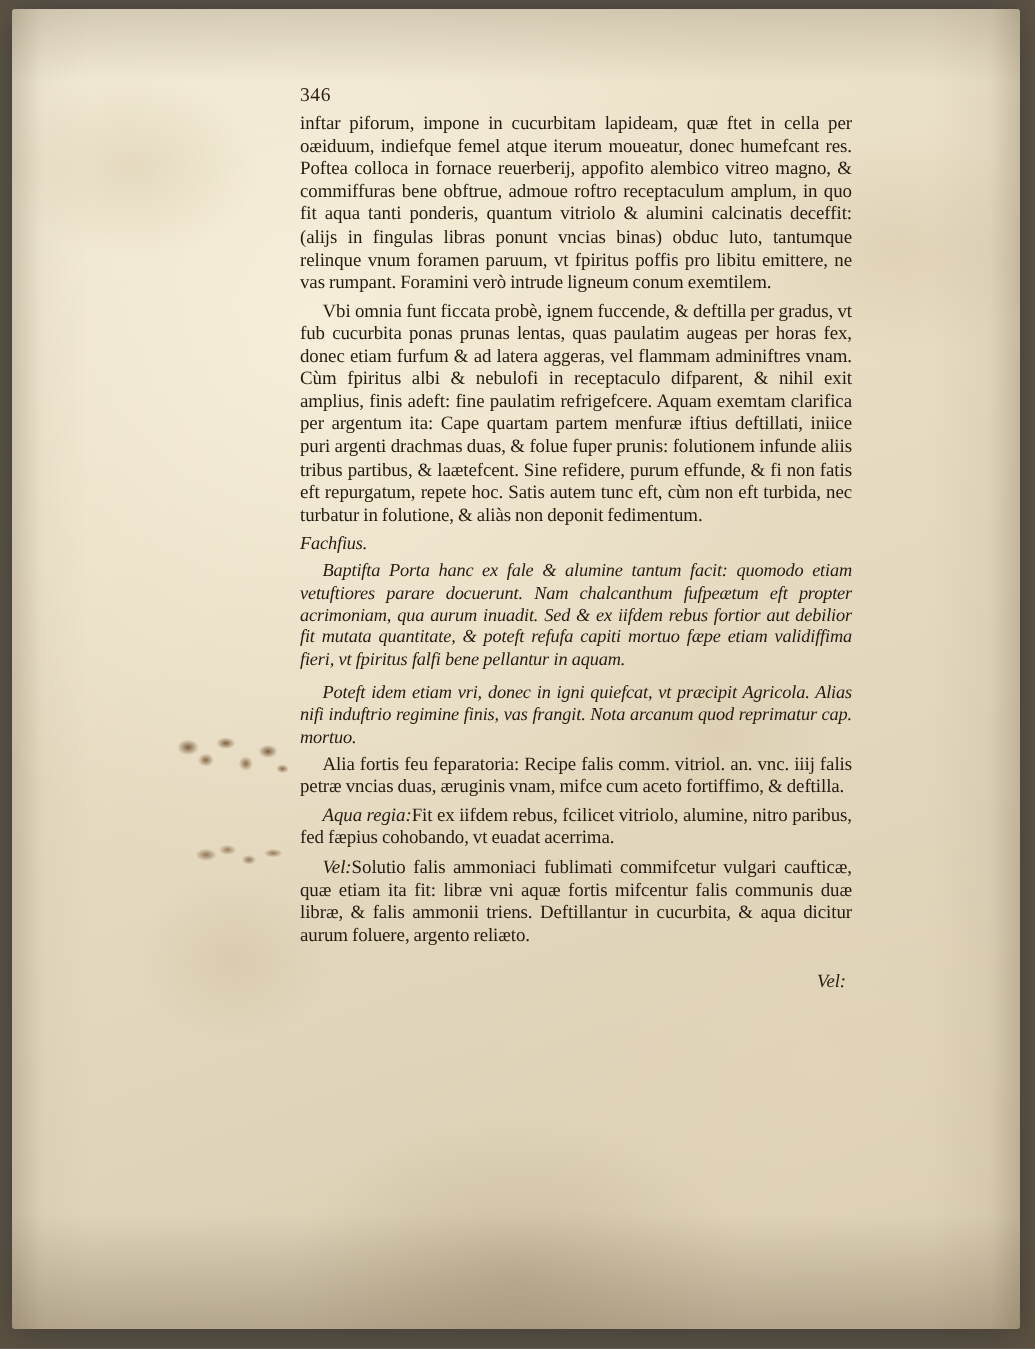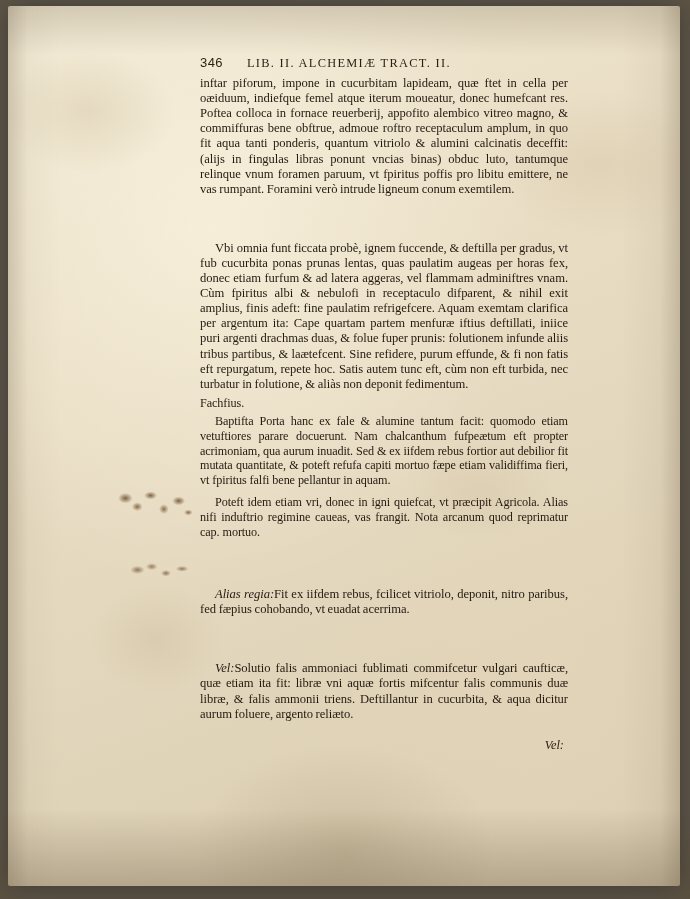--- a/index.html
+++ b/index.html
@@ -61,42 +61,43 @@
     font-family: "Liberation Serif", serif;
     font-size: 12.6px;
     line-height: 15.1px;
   }
   .header {
     display: flex;
     align-items: baseline;
     margin-bottom: 5px;
   }
   .folio {
-    font-family: Liberation Sans, sans-serif;
+    font-family: Liberation Serif, serif;
     font-size: 13px;
     letter-spacing: 0.4px;
     color: #2b1f12;
     margin-right: 24px;
   }
   .running-title {
     font-family: "Liberation Serif", serif;
     font-size: 12.4px;
     letter-spacing: 1.3px;
     color: #2b1f12;
     white-space: nowrap;
   }
   p.body {
     margin: 0;
     text-align: justify;
     text-align-last: left;
     word-spacing: -0.4px;
     letter-spacing: -0.05px;
   }
-  p.indent { text-indent: 15px; margin-top: 40px; }
+  p.indent { text-indent: 15px; }
   p.ital {
+    font-style: italic;
     margin: 0;
     text-align: justify;
     text-align-last: left;
     letter-spacing: -0.1px;
     font-size: 12.2px;
     line-height: 14.6px;
   }
   p.ital.indent { text-indent: 15px; }
   .gap { height: 4px; }
   .catchword {
@@ -145,35 +146,35 @@
   <div id="leaf"></div>
   <div id="edges"></div>
 
   <div class="blot" id="blot1"></div>
   <div class="blot" id="blot2"></div>
 
   <div id="text-block">
 
     <div class="header">
       <span class="folio">346</span>
-      <span class="running-title">LIB. II. ALCHEMIÆ TRACT. II.</span>
     </div>
 
     <p class="body">inftar piforum, impone in cucurbitam lapideam, quæ ftet in cella per oæiduum, indiefque femel atque iterum moueatur, donec humefcant res. Poftea colloca in fornace reuerberij, appofito alembico vitreo magno, &amp; commiffuras bene obftrue, admoue roftro receptaculum amplum, in quo fit aqua tanti ponderis, quantum vitriolo &amp; alumini calcinatis deceffit: (alijs in fingulas libras ponunt vncias binas) obduc luto, tantumque relinque vnum foramen paruum, vt fpiritus poffis pro libitu emittere, ne vas rumpant. Foramini verò intrude ligneum conum exemtilem.</p>
     <div class="gap"></div>
     <p class="body indent">Vbi omnia funt ficcata probè, ignem fuccende, &amp; deftilla per gradus, vt fub cucurbita ponas prunas lentas, quas paulatim augeas per horas fex, donec etiam furfum &amp; ad latera aggeras, vel flammam adminiftres vnam. Cùm fpiritus albi &amp; nebulofi in receptaculo difparent, &amp; nihil exit amplius, finis adeft: fine paulatim refrigefcere. Aquam exemtam clarifica per argentum ita: Cape quartam partem menfuræ iftius deftillati, iniice puri argenti drachmas duas, &amp; folue fuper prunis: folutionem infunde aliis tribus partibus, &amp; laætefcent. Sine refidere, purum effunde, &amp; fi non fatis eft repurgatum, repete hoc. Satis autem tunc eft, cùm non eft turbida, nec turbatur in folutione, &amp; aliàs non deponit fedimentum.</p>
     <div class="gap"></div>
     <p class="ital">Fachfius.</p>
     <div class="gap"></div>
     <p class="ital indent">Baptifta Porta hanc ex fale &amp; alumine tantum facit: quomodo etiam vetuftiores parare docuerunt. Nam chalcanthum fufpeætum eft propter acrimoniam, qua aurum inuadit. Sed &amp; ex iifdem rebus fortior aut debilior fit mutata quantitate, &amp; poteft refufa capiti mortuo fæpe etiam validiffima fieri, vt fpiritus falfi bene pellantur in aquam.</p>
     <div class="gap"></div>
     <div class="gap"></div>
-    <p class="ital indent">Poteft idem etiam vri, donec in igni quiefcat, vt præcipit Agricola. Alias nifi induftrio regimine caueas, vas frangit. Nota arcanum quod reprimatur cap. mortuo.</p>
+    <p class="ital indent">Poteft idem etiam vri, donec in igni quiefcat, vt præcipit Agricola. Alias nifi induftrio regimine finis, vas frangit. Nota arcanum quod reprimatur cap. mortuo.</p>
     <div class="gap"></div>
+    <p class="body indent">Alia fortis feu feparatoria: Recipe falis comm. vitriol. an. vnc. iiij falis petræ vncias duas, æruginis vnam, mifce cum aceto fortiffimo, &amp; deftilla.</p>
     <div class="gap"></div>
-    <p class="body indent"><em>Alias regia:</em><span>Fit ex iifdem rebus, fcilicet vitriolo, deponit, nitro paribus, fed fæpius cohobando, vt euadat acerrima.</span></p>
+    <p class="body indent"><em>Aqua regia:</em><span>Fit ex iifdem rebus, fcilicet vitriolo, alumine, nitro paribus, fed fæpius cohobando, vt euadat acerrima.</span></p>
     <div class="gap"></div>
     <p class="body indent"><em>Vel:</em><span>Solutio falis ammoniaci fublimati commifcetur vulgari caufticæ, quæ etiam ita fit: libræ vni aquæ fortis mifcentur falis communis duæ libræ, &amp; falis ammonii triens. Deftillantur in cucurbita, &amp; aqua dicitur aurum foluere, argento reliæto.</span></p>
     <div class="gap"></div>
 
     <div class="catchword">Vel:</div>
   </div>
 </div>
 
 </body></html>

